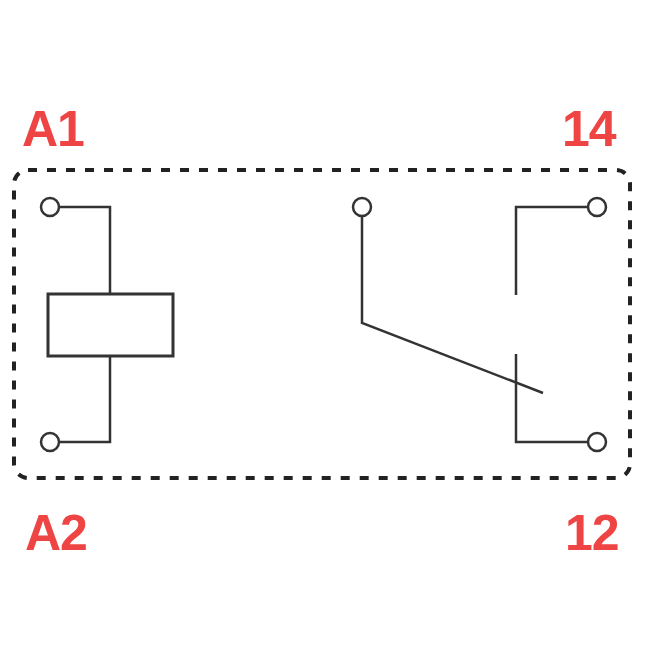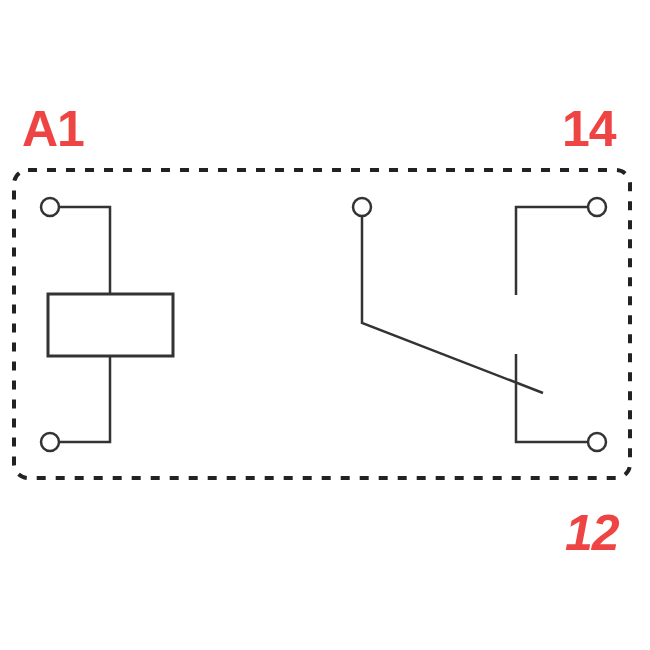--- a/index.html
+++ b/index.html
@@ -16,21 +16,22 @@
     }
     svg { position: absolute; left: 0; top: 0; }
   </style>
 </head>
 <body>
 
 <div class="diagram">
 
   <span class="label" style="left:22px; top:104px;">A1</span>
   <span class="label" style="left:562px; top:104px;">14</span>
-  <span class="label" style="left:565px; top:508px;font-style:italic;">12</span>
+  <span class="label" style="left:25px; top:508px;">A2</span>
+  <span class="label" style="left:565px; top:508px;">12</span>
 
   <svg width="650" height="650" viewBox="0 0 650 650">
 
     <rect x="14" y="170" width="616" height="308" rx="14" ry="14" fill="none" stroke="#222222" stroke-width="4" stroke-dasharray="9,10"></rect>
 
     <g stroke="#333333" stroke-width="2.5" fill="none">
       <circle cx="50" cy="207" r="9" fill="#ffffff"></circle>
       <polyline points="59,207 110,207 110,294"></polyline>
       <rect x="48" y="294" width="125" height="62" stroke-width="3"></rect>
       <polyline points="110,356 110,442 59,442"></polyline>

